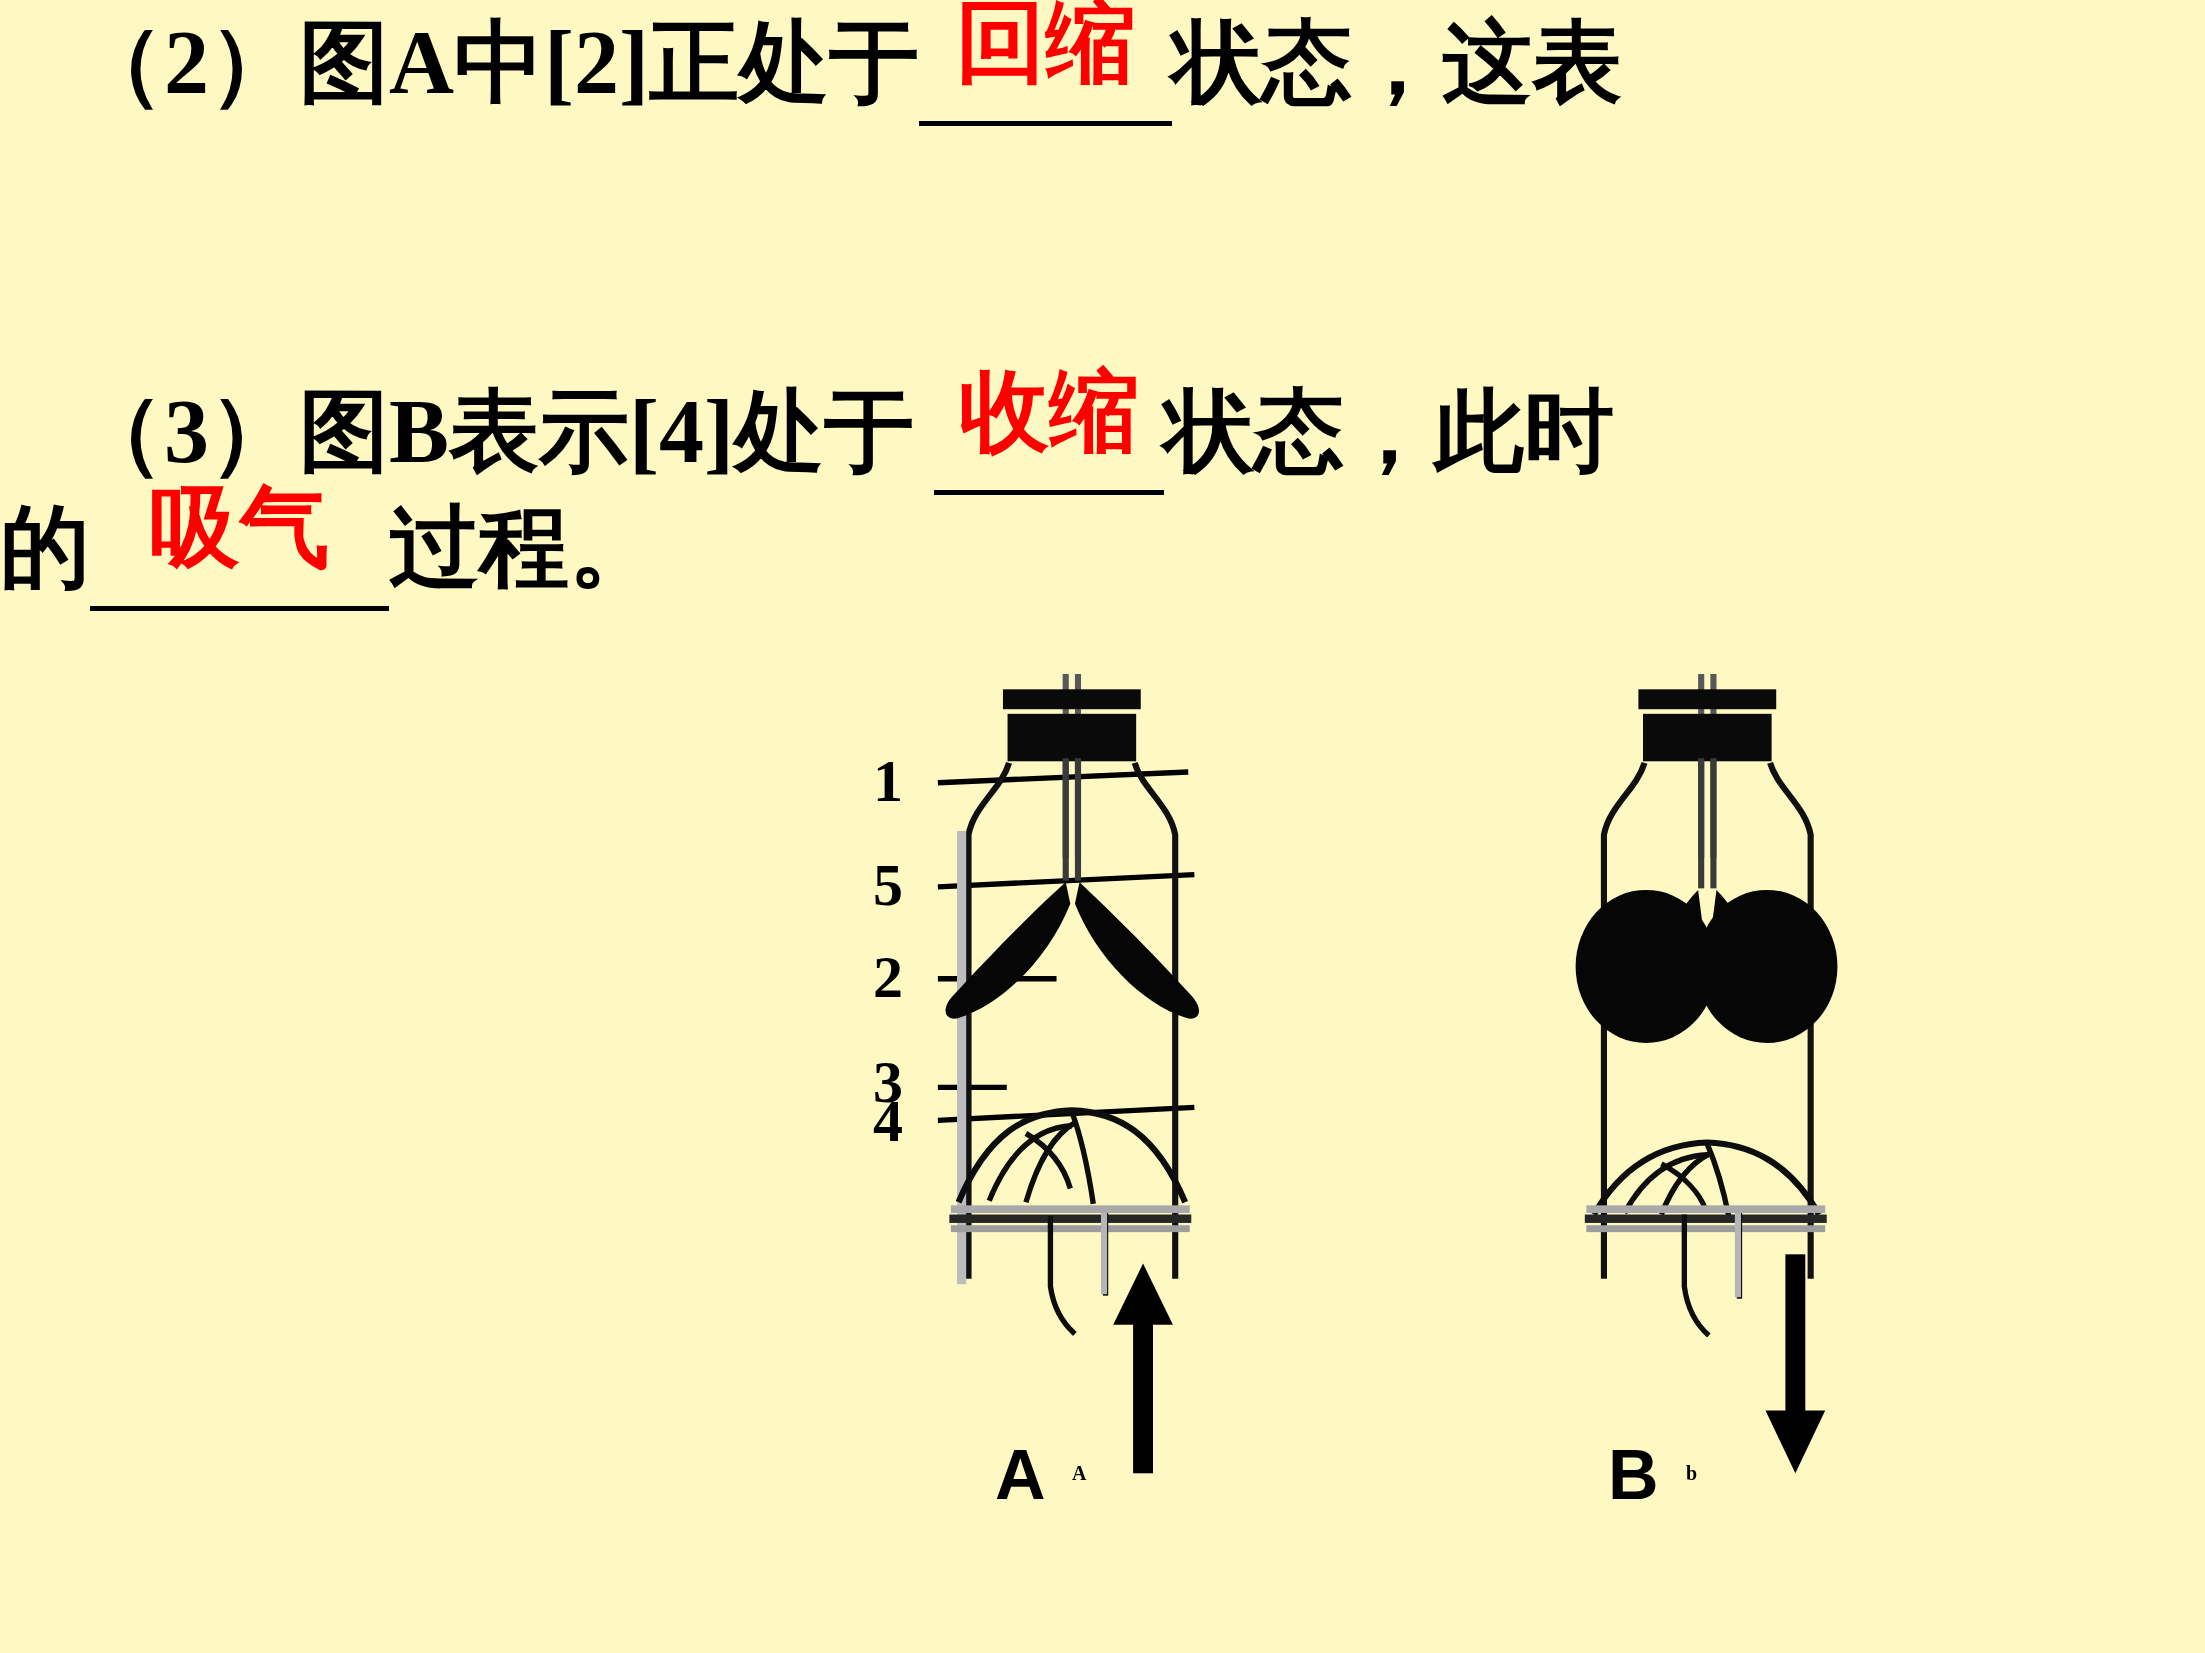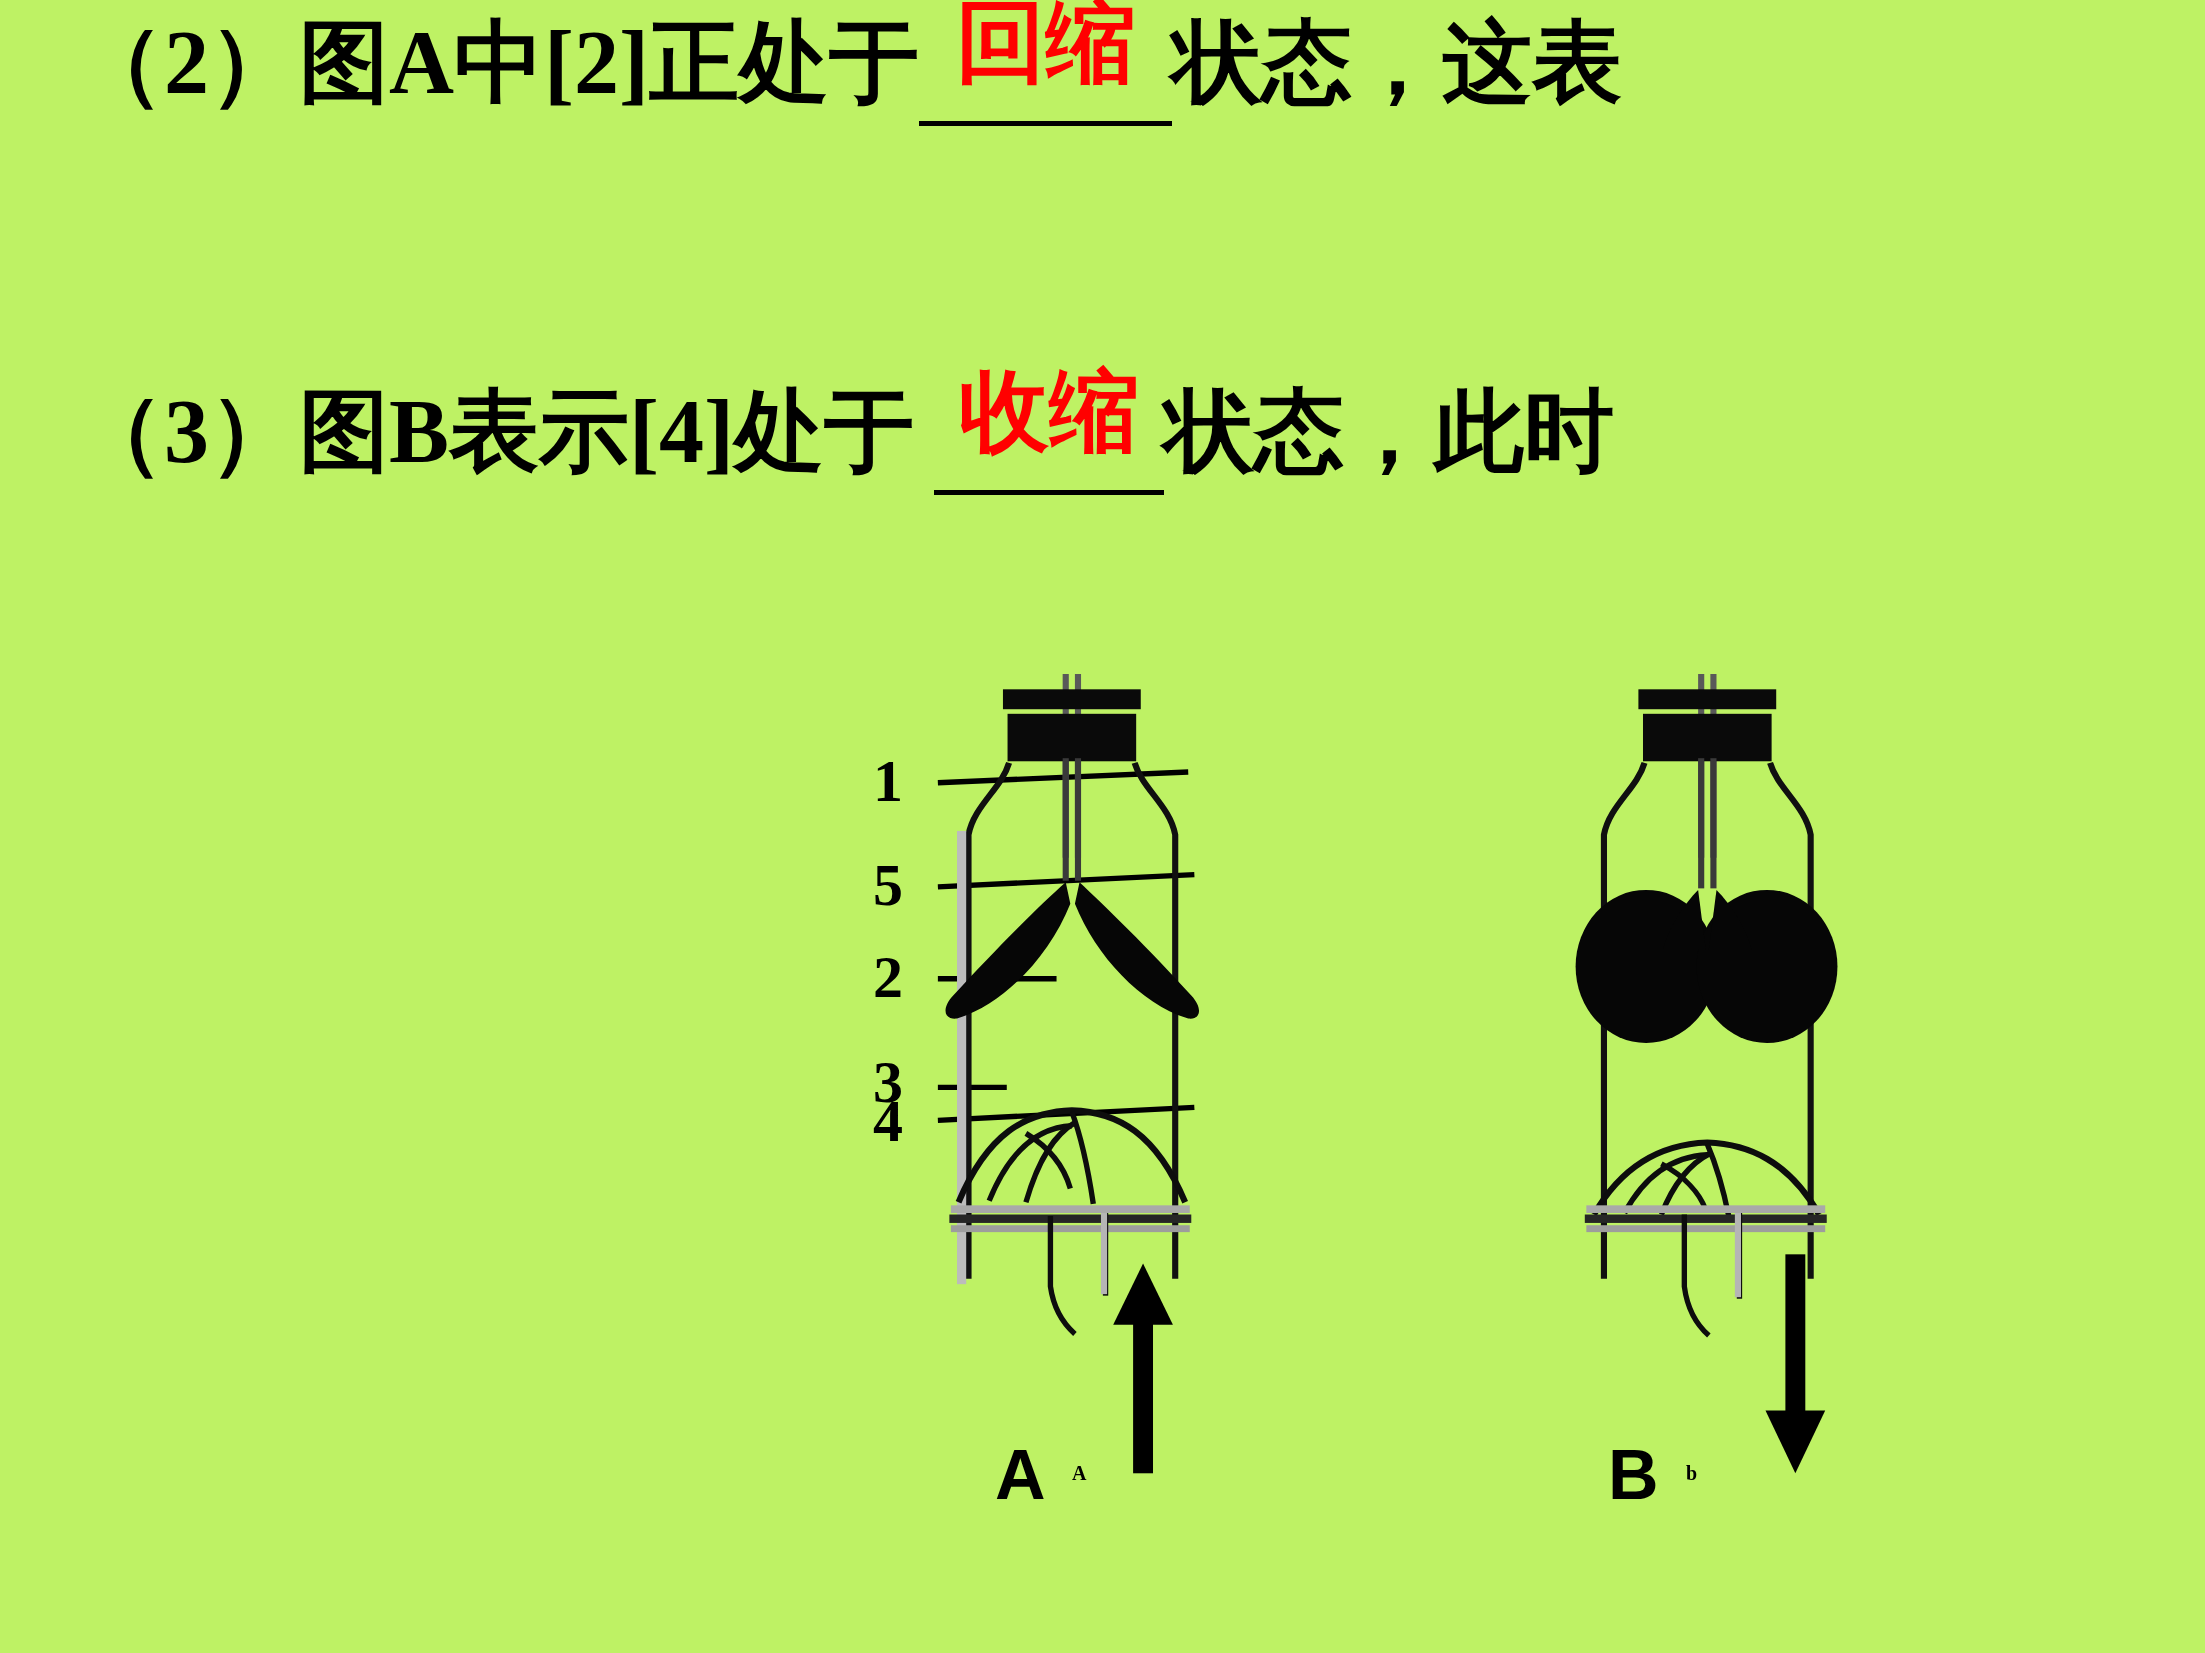--- a/index.html
+++ b/index.html
@@ -4,21 +4,21 @@
 <style>
   html, body {
     margin: 0;
     padding: 0;
     background: #ffffff;
   }
   #page {
     position: relative;
     width: 2205px;
     height: 1654px;
-    background: #bef264;
+    background: #fef9c3;
     overflow: hidden;
     font-family: "Liberation Serif", "DejaVu Serif", serif;
   }
 
   
   .qtext {
     position: absolute;
     left: 0;
     top: 0;
     width: 2205px;
@@ -120,20 +120,23 @@
 
     <div class="para" id="para2">
       <div class="line">
         <span class="indent"></span><span class="seg">（2）</span><span class="seg">图A中[2]正处于</span><span class="blank raise w-hui"><span>回缩</span></span><span class="seg">状态，这表</span>
       </div>
     </div>
 
     <div class="para" id="para3">
       <div class="line">
         <span class="indent"></span><span class="seg">（3）</span><span class="seg">图B表示[4]处于</span><span class="sp-s"></span><span class="blank raise w-shou"><span>收缩</span></span><span class="seg">状态，此时</span>
+      </div>
+      <div class="line">
+        <span class="seg">的</span><span class="blank raise w-xi"><span>吸气</span></span><span class="seg">过程。</span>
       </div>
     </div>
 
   </div>
 
   <div id="diagram">
 
     <svg width="1302" height="957" viewBox="0 0 1700 1250" xmlns="http://www.w3.org/2000/svg">
 
       <g stroke="#000000" stroke-width="7" fill="none">

